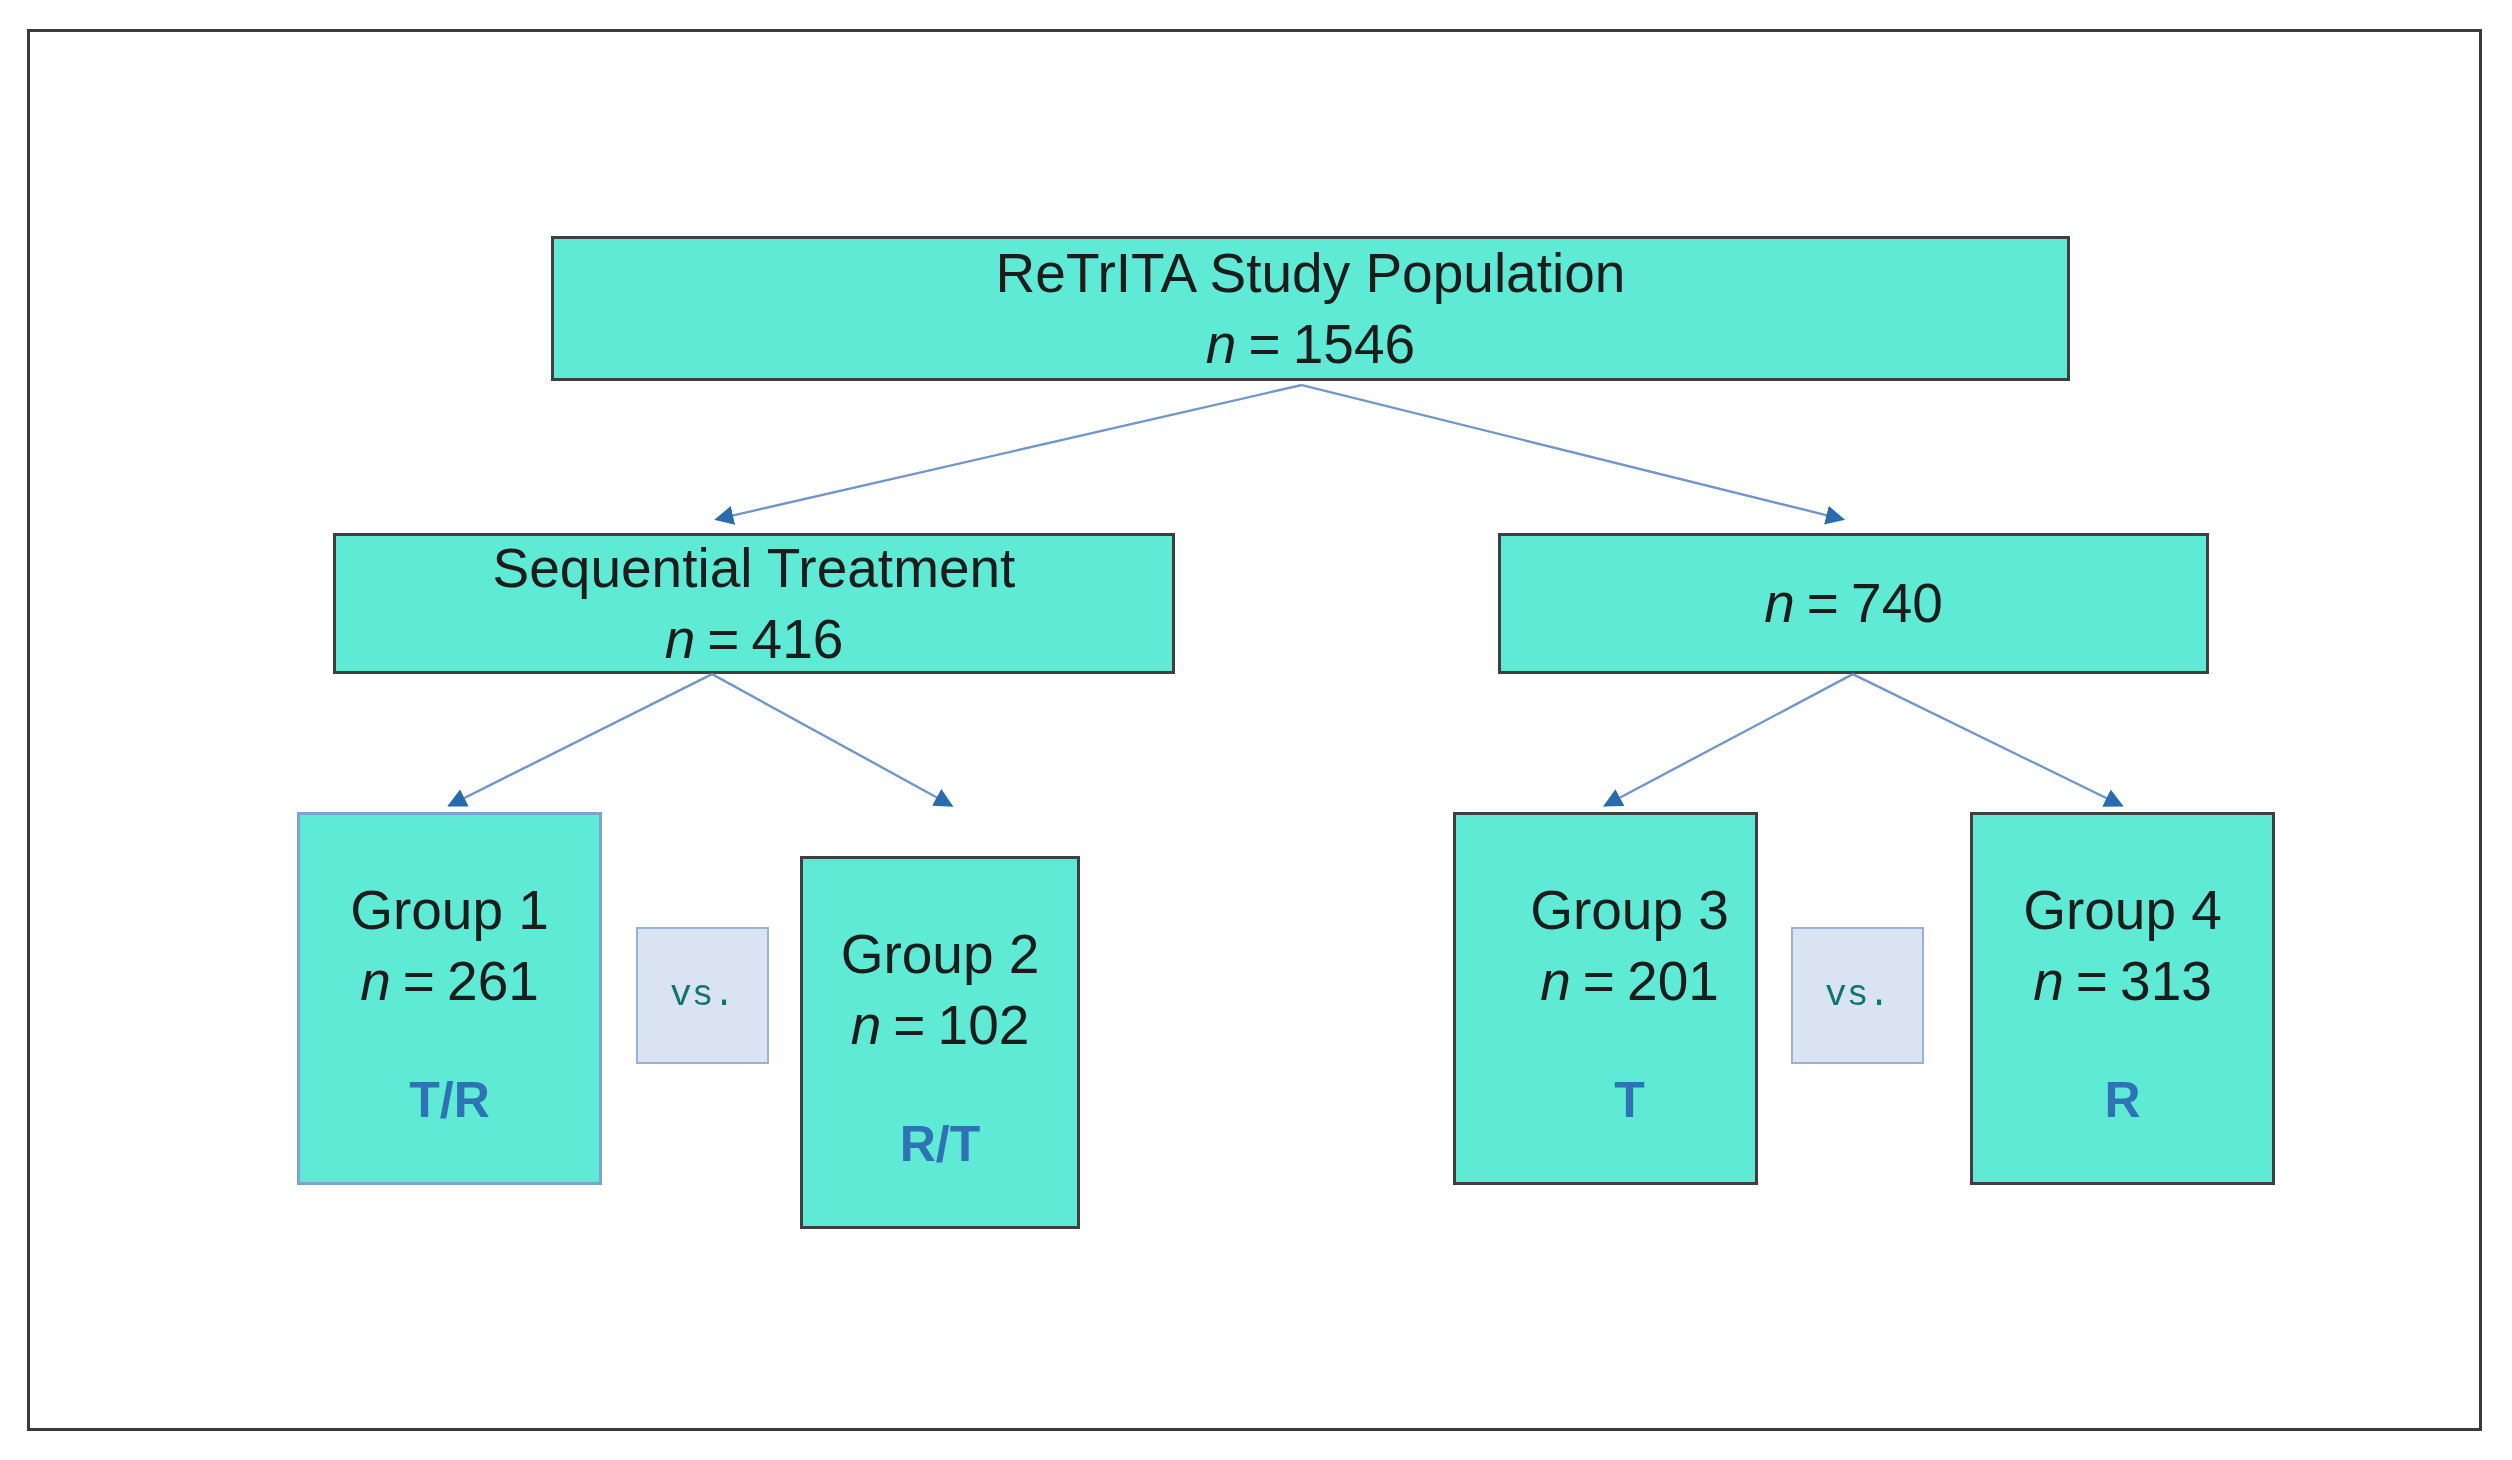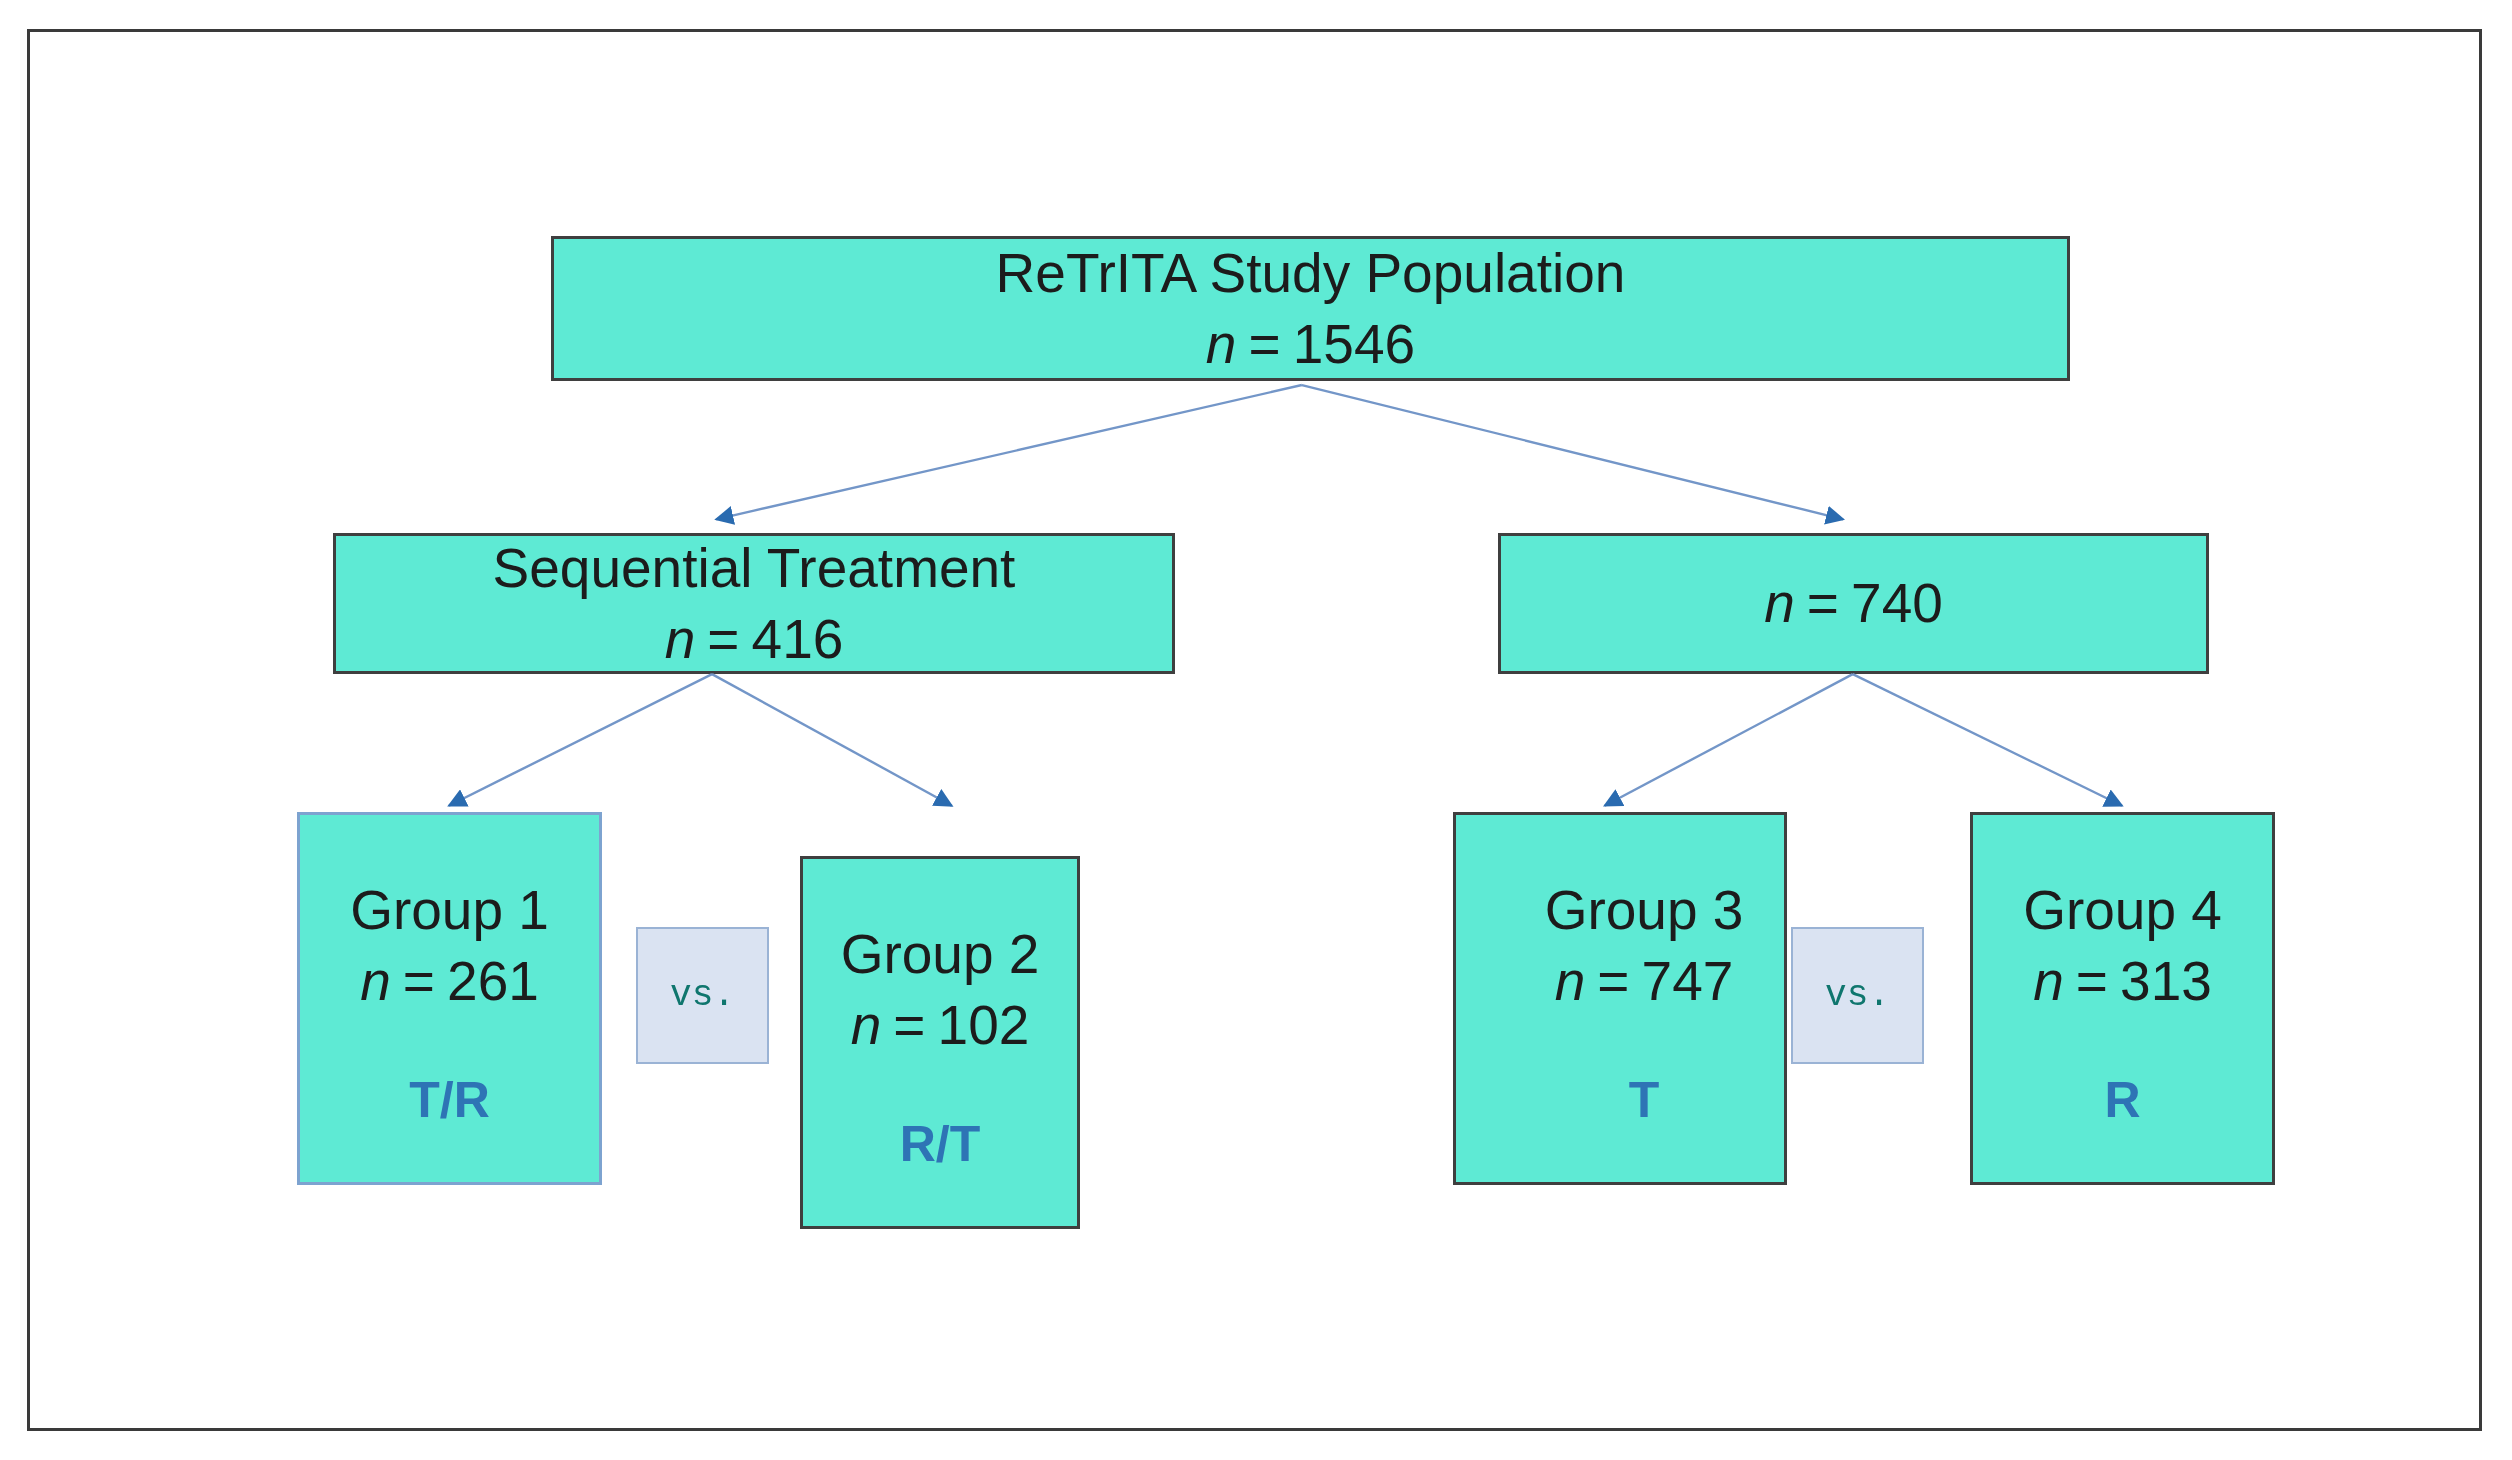--- a/index.html
+++ b/index.html
@@ -56,21 +56,21 @@
   
   .box-seq   { left: 333px;  top: 533px; width: 842px; height: 141px; }
   .box-mono  { left: 1498px; top: 533px; width: 711px; height: 141px; }
   
   .group {
     justify-content: flex-start;
     padding-top: 60px;
   }
   .box-g1 { left: 297px;  top: 812px; width: 305px; height: 373px; border-color: var(--c-g1border, #7da3d0); }
   .box-g2 { left: 800px; top: 856px; width: 280px; height: 373px; }
-  .box-g3 { left: 1453px; top: 812px; width: 334px; height: 373px; padding-left: 48px; }
+  .box-g3 { left: 1453px; top: 812px; width: 305px; height: 373px; padding-left: 48px; }
   .box-g4 { left: 1970px; top: 812px; width: 305px; height: 373px; }
   .group .arm {
     margin-top: 46px;
     font-size: 50px;
     line-height: 75px;
     font-weight: bold;
     color: var(--c-accent, #2e74b5);
     white-space: nowrap;
   }
 
@@ -160,21 +160,21 @@
     <div class="label">Group 2</div>
     <div class="n-line">
       <span class="n-sym">n</span><span class="eq">=</span><span>102</span>
     </div>
     <div class="arm">R/T</div>
   </div>
 
   <div class="node group box-g3">
     <div class="label">Group 3</div>
     <div class="n-line">
-      <span class="n-sym">n</span><span class="eq">=</span><span>747</span>
+      <span class="n-sym">n</span><span class="eq">=</span><span>201</span>
     </div>
     <div class="arm">T</div>
   </div>
 
   <div class="vs-box vs-right">
     <span>vs.</span>
   </div>
 
   <div class="node group box-g4">
     <div class="label">Group 4</div>

